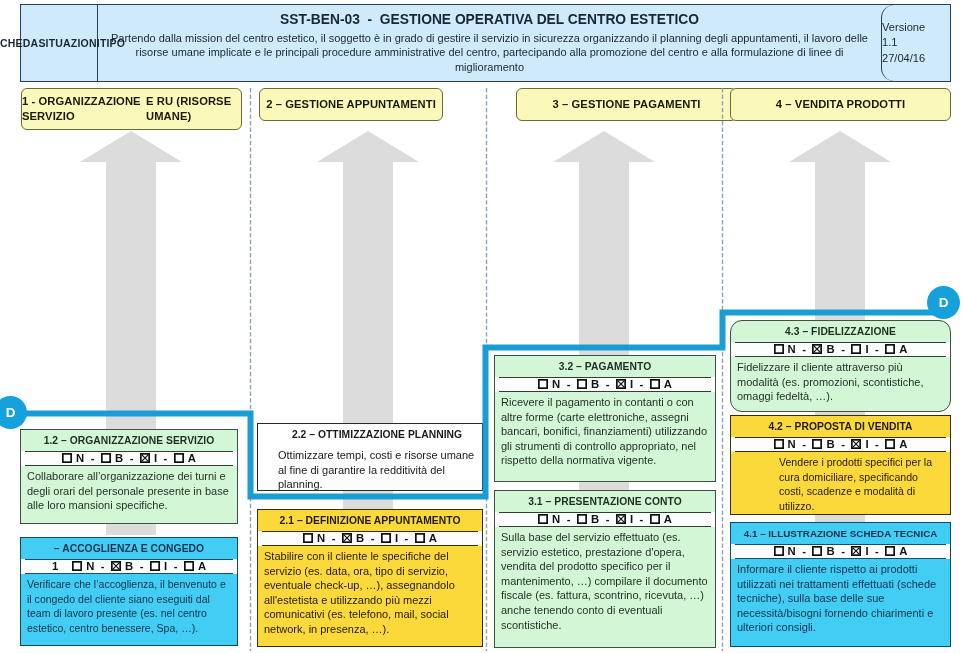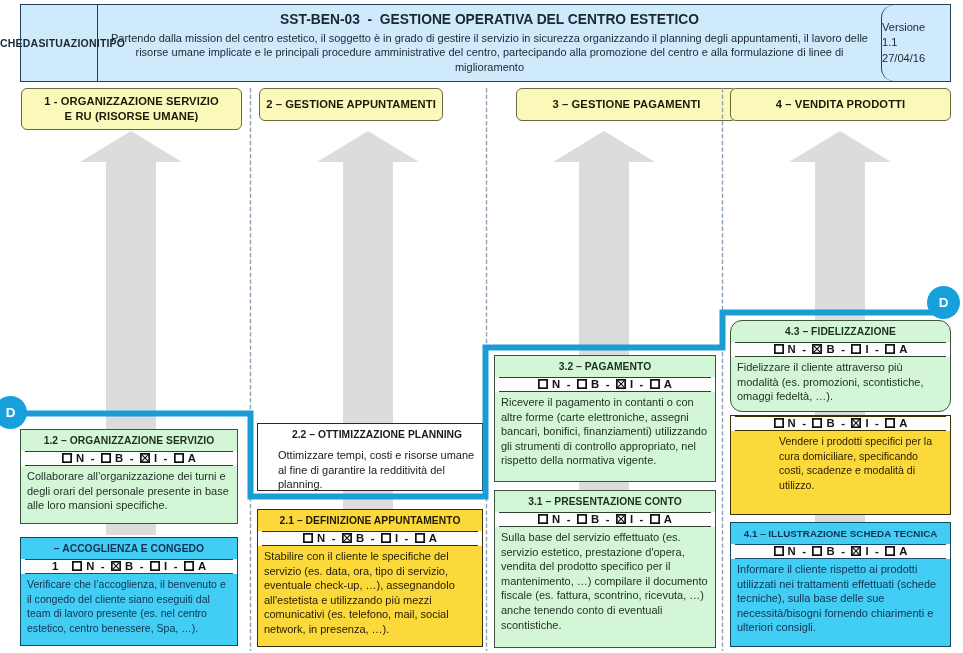--- a/index.html
+++ b/index.html
@@ -19,21 +19,21 @@
             font-weight:bold;font-size:10.5px;line-height:15px;letter-spacing:.2px;}
   #hdr-mid{flex:1;box-sizing:border-box;padding:7px 9px 0 9px;text-align:center;}
   #hdr-title{white-space:pre;font-weight:bold;font-size:13.8px;letter-spacing:0px;margin-bottom:3px;line-height:16px;}
   #hdr-desc{font-size:11.0px;line-height:14.3px;text-align:center;}
   #hdr-right{width:69px;border-left:1.5px solid #25405A;box-sizing:border-box;
              display:flex;flex-direction:column;align-items:flex-start;justify-content:center;
              font-size:11.1px;line-height:15.6px;border-radius:13px;}
 
   
   .colhdr{position:absolute;background:#FBF9BA;border:1.5px solid #6B6A3C;border-radius:6px;
-          box-sizing:border-box;display:flex;flex-direction:column;align-items:center;
+          box-sizing:border-box;display:flex;align-items:center;
           justify-content:center;font-weight:bold;font-size:11.2px;line-height:15.5px;
           color:#1A1A08;letter-spacing:.1px;}
 
 
   
   .card{position:absolute;box-sizing:border-box;border:1.3px solid #3A4A3A;}
   .card.green{background:#D3F7D6;border-color:#3D5240;color:#1E2E22;}
   .card.yellow{background:#FCD93A;border-color:#3A2F02;color:#231B05;}
   .card.blue{background:#42CDF4;border-color:#10485E;color:#14324F;}
   .card.white{background:#FFFFFF;border-color:#2A2A2A;color:#1A1A1A;padding-left:14px;}
@@ -192,20 +192,21 @@
               <rect x="0.85" y="0.85" width="8.3" height="8.3" fill="#FFFFFF" stroke="#101010" stroke-width="1.7"></rect>
               <path d="M1.9,1.9 L8.1,8.1 M8.1,1.9 L1.9,8.1" stroke="#101010" stroke-width="1.2" fill="none"></path>
             </svg></span><span class="lvl-lab">B</span></span><span class="sep">-</span><span class="lvl"><span class="lvl-box"><svg width="10" height="10" viewBox="0 0 10 10">
               <rect x="0.85" y="0.85" width="8.3" height="8.3" fill="#FFFFFF" stroke="#101010" stroke-width="1.7"></rect>
             </svg></span><span class="lvl-lab">I</span></span><span class="sep">-</span><span class="lvl"><span class="lvl-box"><svg width="10" height="10" viewBox="0 0 10 10">
               <rect x="0.85" y="0.85" width="8.3" height="8.3" fill="#FFFFFF" stroke="#101010" stroke-width="1.7"></rect>
             </svg></span><span class="lvl-lab">A</span></span></div>
     <div class="card-body">Fidelizzare il cliente attraverso più modalità (es. promozioni, scontistiche, omaggi fedeltà, …).</div>
   </div>
   <div class="card yellow" style="left:730px;top:415px;width:221px;height:100px;">
+    <div class="card-title"><span>4.2 – PROPOSTA DI VENDITA</span></div>
     <div class="card-levels"><span class="lvl"><span class="lvl-box"><svg width="10" height="10" viewBox="0 0 10 10">
               <rect x="0.85" y="0.85" width="8.3" height="8.3" fill="#FFFFFF" stroke="#101010" stroke-width="1.7"></rect>
             </svg></span><span class="lvl-lab">N</span></span><span class="sep">-</span><span class="lvl"><span class="lvl-box"><svg width="10" height="10" viewBox="0 0 10 10">
               <rect x="0.85" y="0.85" width="8.3" height="8.3" fill="#FFFFFF" stroke="#101010" stroke-width="1.7"></rect>
             </svg></span><span class="lvl-lab">B</span></span><span class="sep">-</span><span class="lvl"><span class="lvl-box"><svg width="10" height="10" viewBox="0 0 10 10">
               <rect x="0.85" y="0.85" width="8.3" height="8.3" fill="#FFFFFF" stroke="#101010" stroke-width="1.7"></rect>
               <path d="M1.9,1.9 L8.1,8.1 M8.1,1.9 L1.9,8.1" stroke="#101010" stroke-width="1.2" fill="none"></path>
             </svg></span><span class="lvl-lab">I</span></span><span class="sep">-</span><span class="lvl"><span class="lvl-box"><svg width="10" height="10" viewBox="0 0 10 10">
               <rect x="0.85" y="0.85" width="8.3" height="8.3" fill="#FFFFFF" stroke="#101010" stroke-width="1.7"></rect>
             </svg></span><span class="lvl-lab">A</span></span></div>

